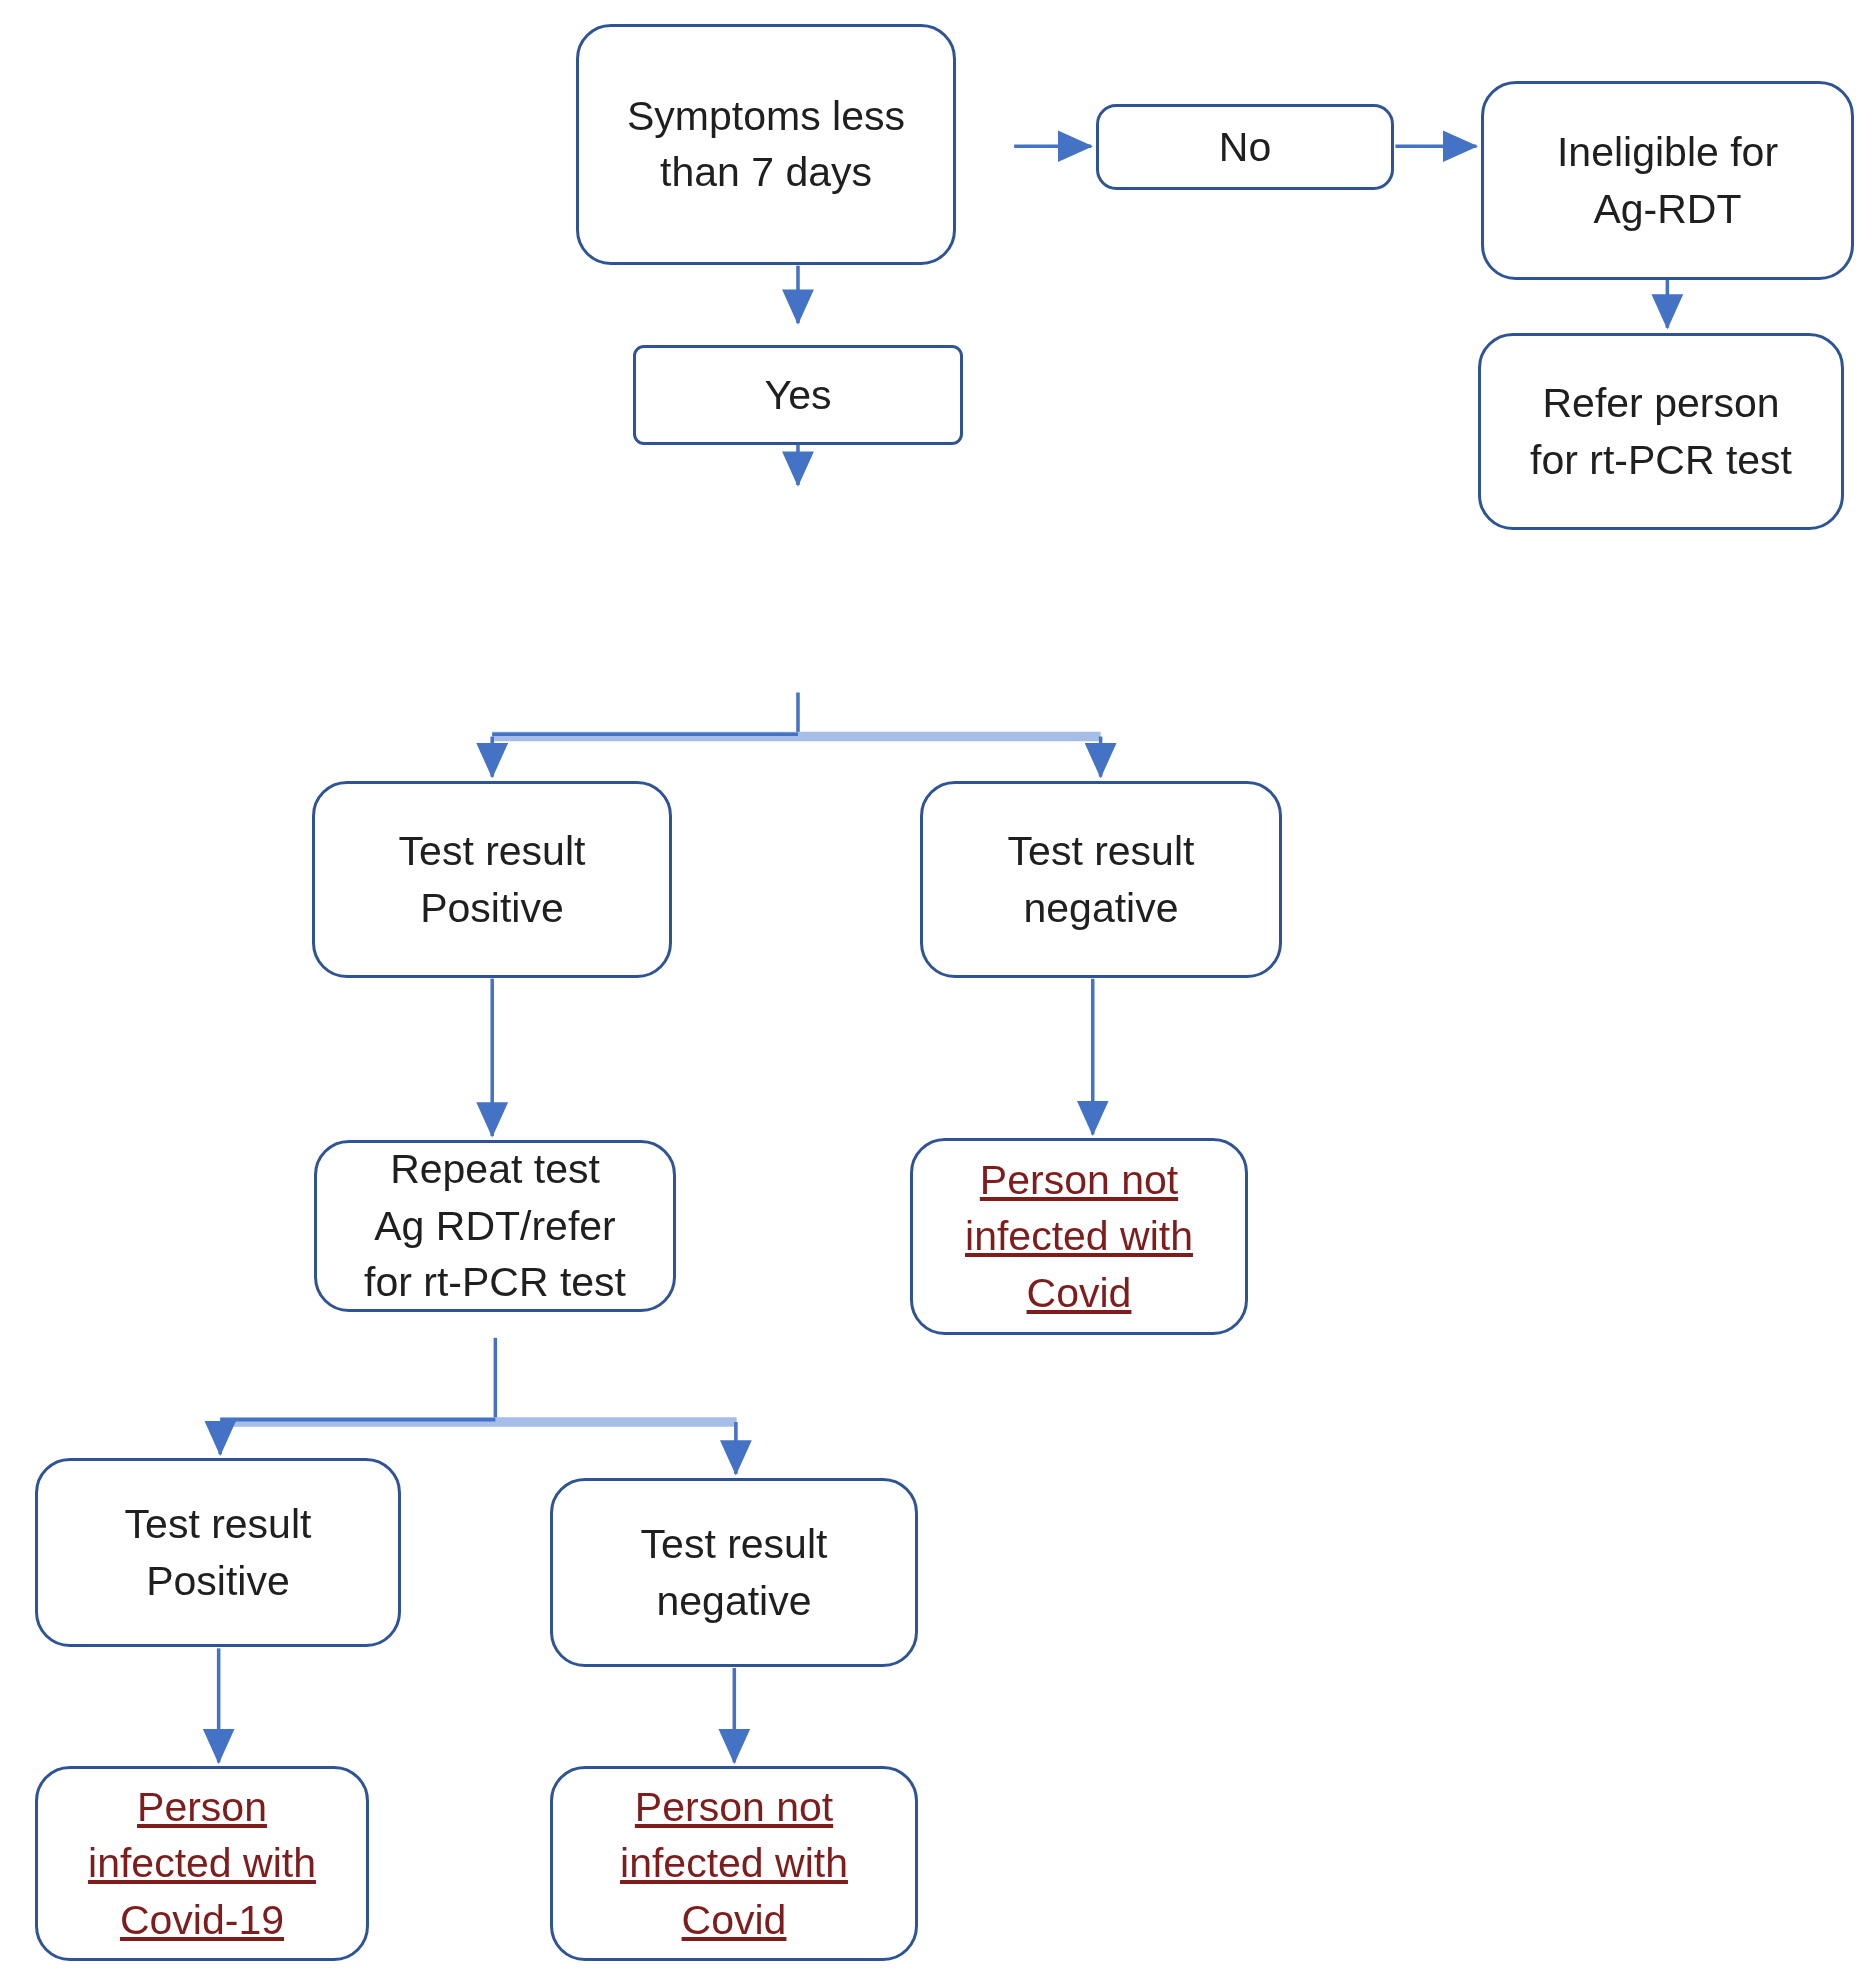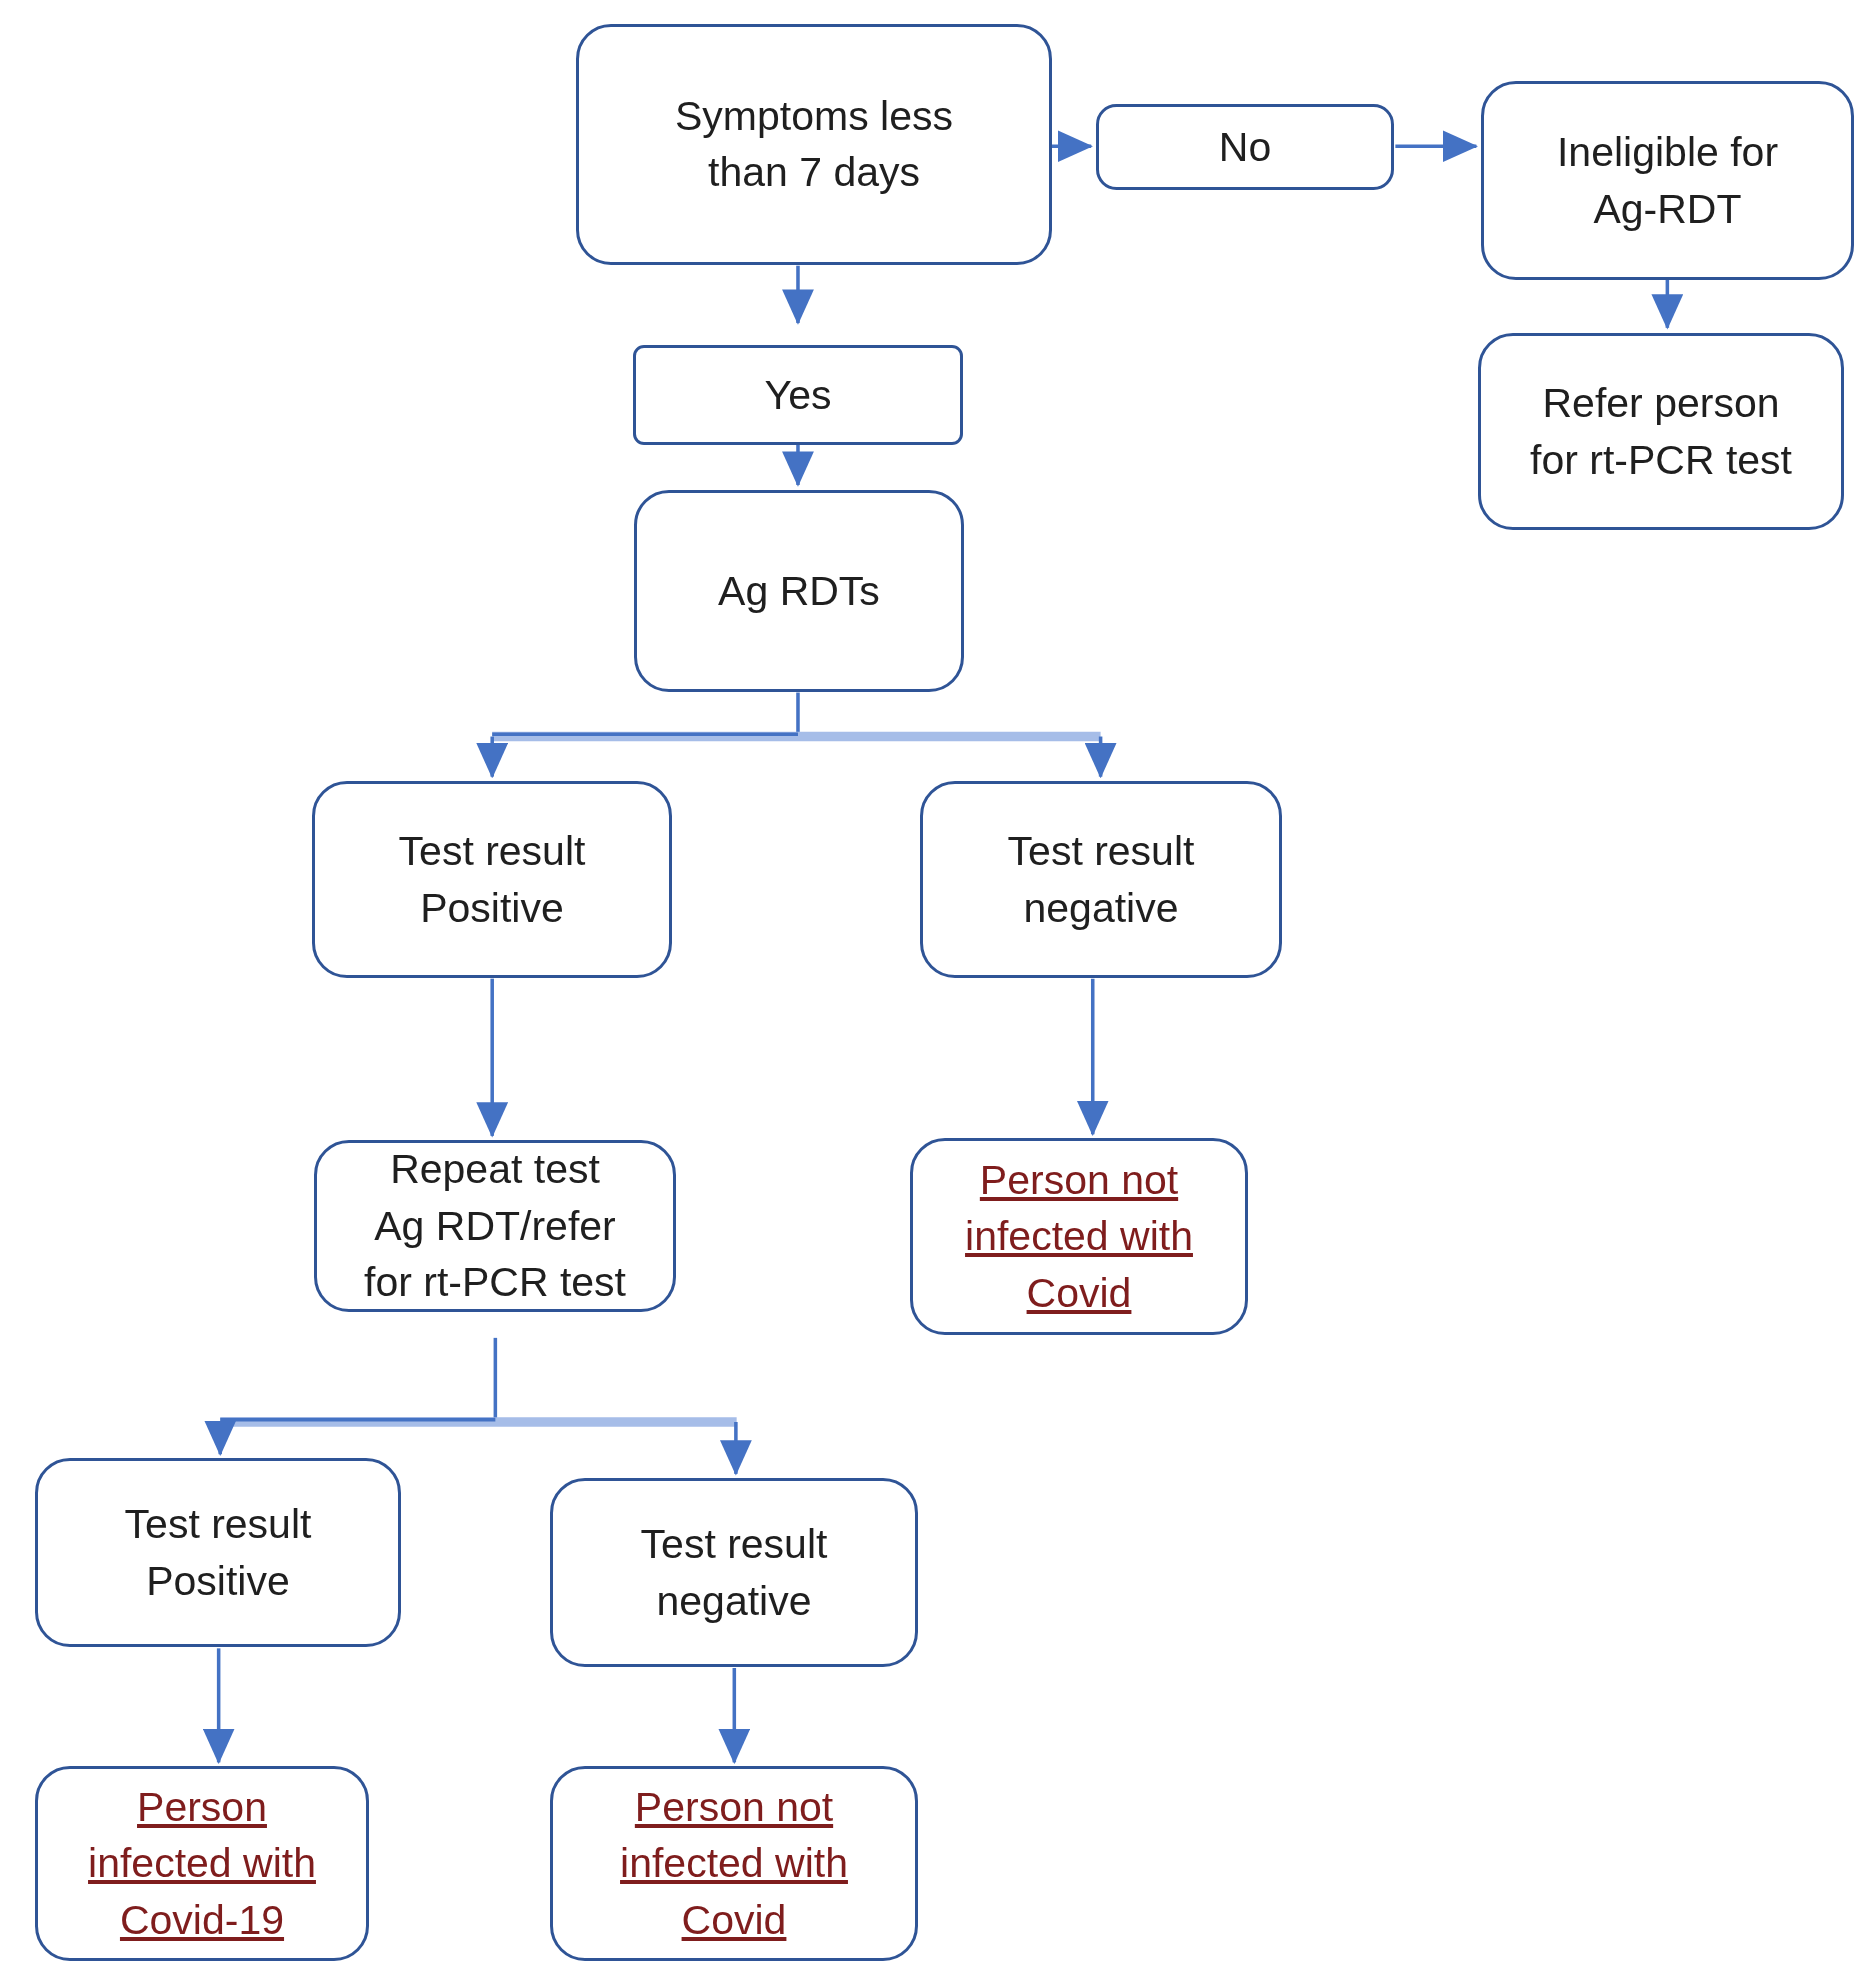--- a/index.html
+++ b/index.html
@@ -36,21 +36,21 @@
     text-align: center;
     color: #1f1f1f;
     font-size: 41px;
     line-height: 1.38;
     letter-spacing: 0px;
   }
   .node .ln { display: block; white-space: nowrap; }
   .red-text { color: #7f1d1d; text-decoration: underline; }
 
   
-  .n-symptoms   { left: 576px;  top: 23.6px;   width: 476px; height: 241px; }
+  .n-symptoms   { left: 576px;  top: 23.6px;   width: 380px; height: 241px; }
   .n-no         { left: 1096px; top: 104px;  width: 298px; height: 86px; border-radius: 20.4px; }
   .n-ineligible { left: 1481px; top: 49px;   width: 373px; height: 199px; margin-top: 32px; }
   .n-refer      { left: 1478px; top: 333px;  width: 366px; height: 197px; }
   .n-yes        { left: 633px;  top: 345px;  width: 330px; height: 100px; border-radius: 11px; }
   .n-agrdts     { left: 634px;  top: 490px;  width: 330px; height: 202px; }
   .n-pos1       { left: 312px;  top: 781px;  width: 360px; height: 197px; }
   .n-neg1       { left: 920px; top: 781px;  width: 362px; height: 197px; }
   .n-repeat     { left: 314px;  top: 1140px; width: 362px; height: 172px; }
   .n-notinf1    { left: 910px; top: 1138px; width: 338px; height: 197px; }
   .n-pos2       { left: 35px;   top: 1458px; width: 366px; height: 189px; }
@@ -119,23 +119,20 @@
 
   <div class="node n-refer">
     <span class="ln">Refer person</span>
     <span class="ln">for rt-PCR test</span>
   </div>
 
   <div class="node n-yes">
     <span class="ln">Yes</span>
   </div>
 
-  <div class="node n-agrdts">
-    <span class="ln">Ag RDTs</span>
-  </div>
 
   <div class="node n-pos1">
     <span class="ln">Test result</span>
     <span class="ln">Positive</span>
   </div>
 
   <div class="node n-neg1">
     <span class="ln">Test result</span>
     <span class="ln">negative</span>
   </div>

